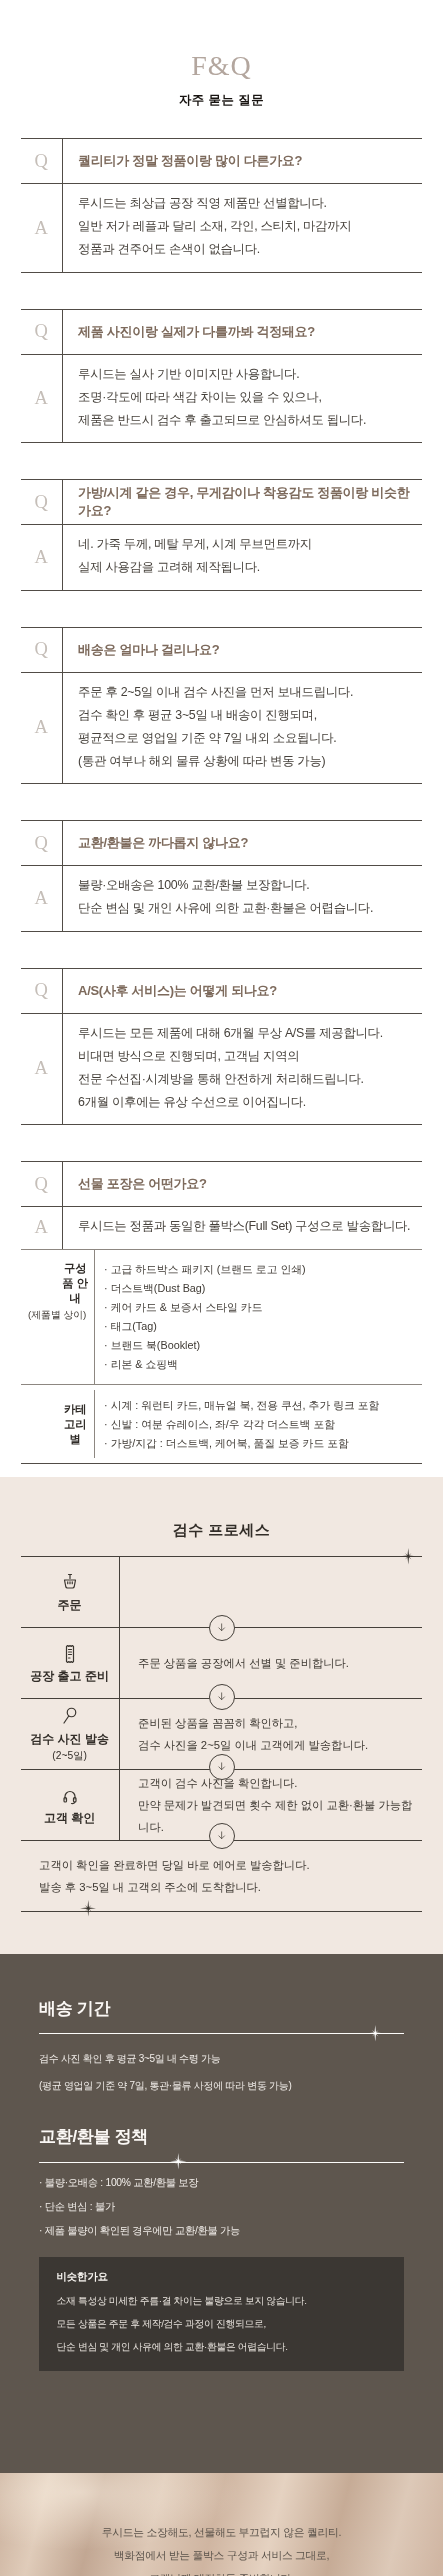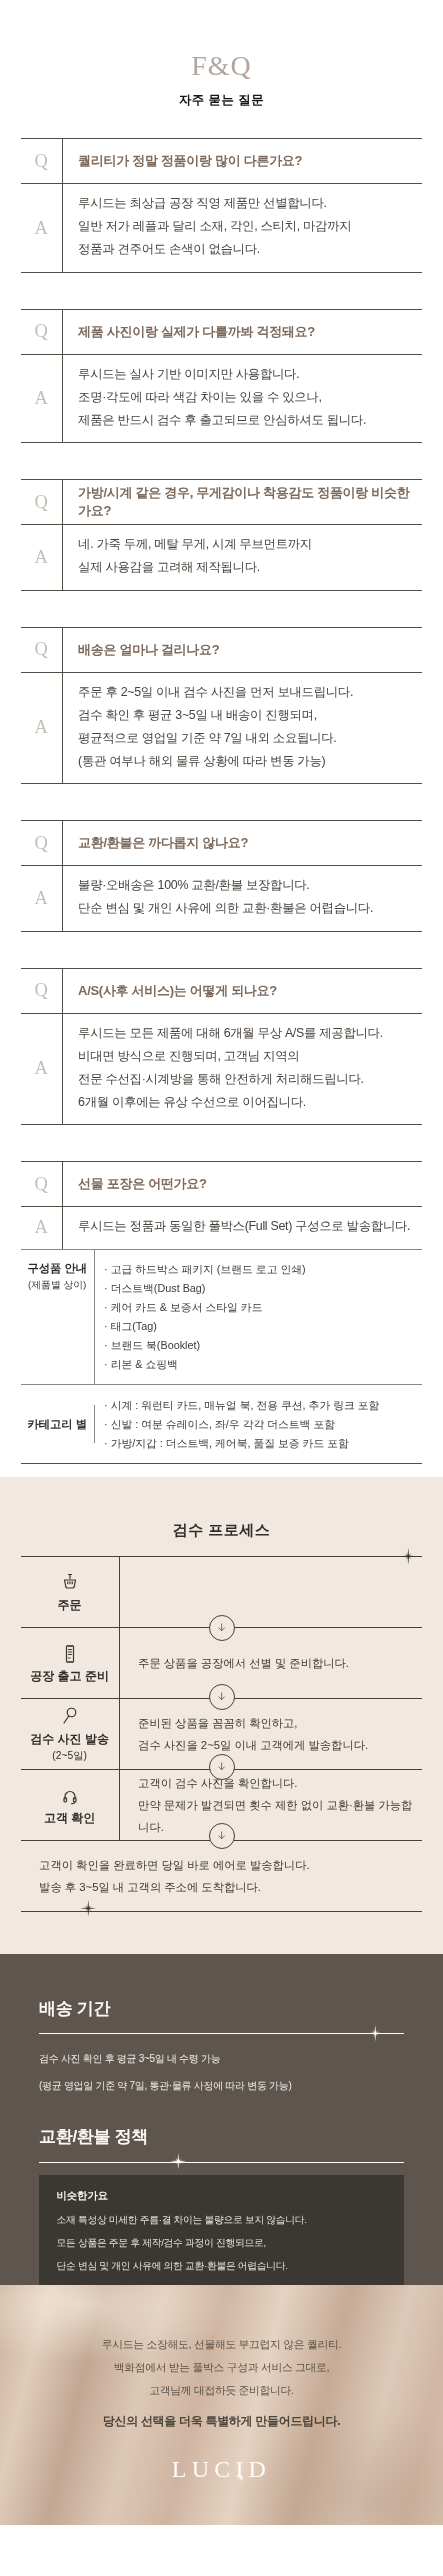--- a/index.html
+++ b/index.html
@@ -14,40 +14,40 @@
   .faq-row{display:flex;align-items:stretch;}
   .faq-row-q{border-bottom:0.5px solid #514c46;min-height:44px;}
   .faq-letter{width:41px;flex:none;border-right:0.5px solid #514c46;display:flex;align-items:center;justify-content:center;font-family:"Liberation Serif","DejaVu Serif",serif;font-size:18.5px;color:#c5beb8;}
   .faq-q{flex:1;display:flex;align-items:center;padding:0 10.3px 0 15.5px;font-size:13px;font-weight:bold;color:#7d6a5c;letter-spacing:-0.3px;}
   .faq-a{flex:1;padding:8.2px 10.3px 10.3px 15.5px;font-size:12.4px;line-height:23px;color:#46413b;letter-spacing:-0.3px;}
   
   .faq-table{border-top:0.5px solid #8d8781;}
   .ft-row{display:flex;align-items:stretch;}
   .ft-row + .ft-row{border-top:0.5px solid #8d8781;align-items:center;}
   .ft-label{width:67px;flex:none;border-right:0.5px solid #8d8781;padding:11.3px 3.1px;display:flex;flex-direction:column;align-items:center;justify-content:flex-start;text-align:center;}
-  .ft-label-main{font-size:11.3px;font-weight:bold;color:#2f2b27;}
+  .ft-label-main{font-size:11.3px;font-weight:bold;color:#2f2b27;margin-left:36px;}
   .ft-label-sub{font-size:9.8px;color:#3e3933;margin-top:3.1px;}
   .ft-items{flex:1;padding:10.3px 5.2px 10.3px 9.3px;font-size:10.8px;line-height:19px;color:#3e3933;}
 
   
   .proc-section{height:477px;box-sizing:border-box;background:#f1e8e1;padding-top:44px;}
   .proc-title{font-size:15px;font-weight:bold;color:#322d28;text-align:center;letter-spacing:0.5px;}
   .proc-table{position:relative;margin:15.5px 20.6px 0 20.6px;border-top:0.8px solid #45403a;border-bottom:0.8px solid #45403a;}
   .proc-row{display:flex;height:70px;align-items:stretch;}
   .proc-row + .proc-row{border-top:0.5px solid #45403a;}
   .proc-left{width:98px;flex:none;border-right:0.5px solid #45403a;display:flex;flex-direction:column;align-items:center;justify-content:center;gap:3.6px;text-align:center;}
   .proc-label{font-size:12px;font-weight:bold;color:#332e29;line-height:14px;}
   .proc-sub{font-size:10.3px;color:#332e29;margin-top:-1px;}
   .proc-right{flex:1;display:flex;flex-direction:column;justify-content:center;padding-left:18.5px;padding-right:5.2px;font-size:11.3px;line-height:22px;color:#3c3731;}
   .proc-icon svg{display:block;}
   .arrow-circle{position:absolute;left:50%;transform:translateX(-50%);width:24px;height:24px;border:0.8px solid #45403a;border-radius:50%;background:#f1e8e1;display:flex;align-items:center;justify-content:center;z-index:2;}
   .spark{position:absolute;z-index:3;}
 
   
-  .dark-section{height:331px;box-sizing:border-box;background:#5e564e;padding:43px 39px 0 39px;}
+  .dark-section{height:519px;box-sizing:border-box;background:#5e564e;padding:43px 39px 0 39px;}
   .dk-title{font-size:17px;font-weight:bold;color:#fbf8f5;letter-spacing:-0.3px;}
   .dk-line{position:relative;height:0.5px;background:#fdfcfa;margin-top:13.4px;}
   .dk-body{margin-top:11.3px;font-size:10px;line-height:27px;color:#f3efeb;letter-spacing:-0.3px;}
   .dk-gap{height:26px;}
   .dk-bullets{margin-top:9.3px;font-size:10.3px;line-height:24px;color:#f3efeb;letter-spacing:-0.3px;}
   .notice-box{margin-top:13.4px;background:#3b3733;padding:13.4px 17.5px 12.4px 17.5px;}
   .notice-title{font-size:10.3px;font-weight:bold;color:#f6f3ef;}
   .notice-body{margin-top:5.2px;font-size:9.8px;line-height:23px;color:#e9e4de;letter-spacing:-0.3px;}
 
   
@@ -309,20 +309,23 @@
     <div class="dk-line">
       <span class="spark" style="top:-8.2px;left:131px;">
         <svg width="16.5" height="16.5" viewBox="-20 -20 40 40">
             <g fill="#ffffff">
               <path d="M0,-20 L1.8,-1.8 L20,0 L1.8,1.8 L0,20 L-1.8,1.8 L-20,0 L-1.8,-1.8 Z"></path>
               <path d="M0,-20 L1.8,-1.8 L20,0 L1.8,1.8 L0,20 L-1.8,1.8 L-20,0 L-1.8,-1.8 Z" transform="rotate(45) scale(0.55)"></path>
             </g>
           </svg>
       </span>
     </div>
+    <div class="dk-bullets pre">· 불량·오배송 : 100% 교환/환불 보장
+· 단순 변심 : 불가
+· 제품 불량이 확인된 경우에만 교환/환불 가능</div>
 
     <div class="notice-box">
       <div class="notice-title">비슷한가요</div>
       <div class="notice-body pre">소재 특성상 미세한 주름·결 차이는 불량으로 보지 않습니다.
 모든 상품은 주문 후 제작/검수 과정이 진행되므로,
 단순 변심 및 개인 사유에 의한 교환·환불은 어렵습니다.</div>
     </div>
   </section>
 
   <section class="outro-section">

